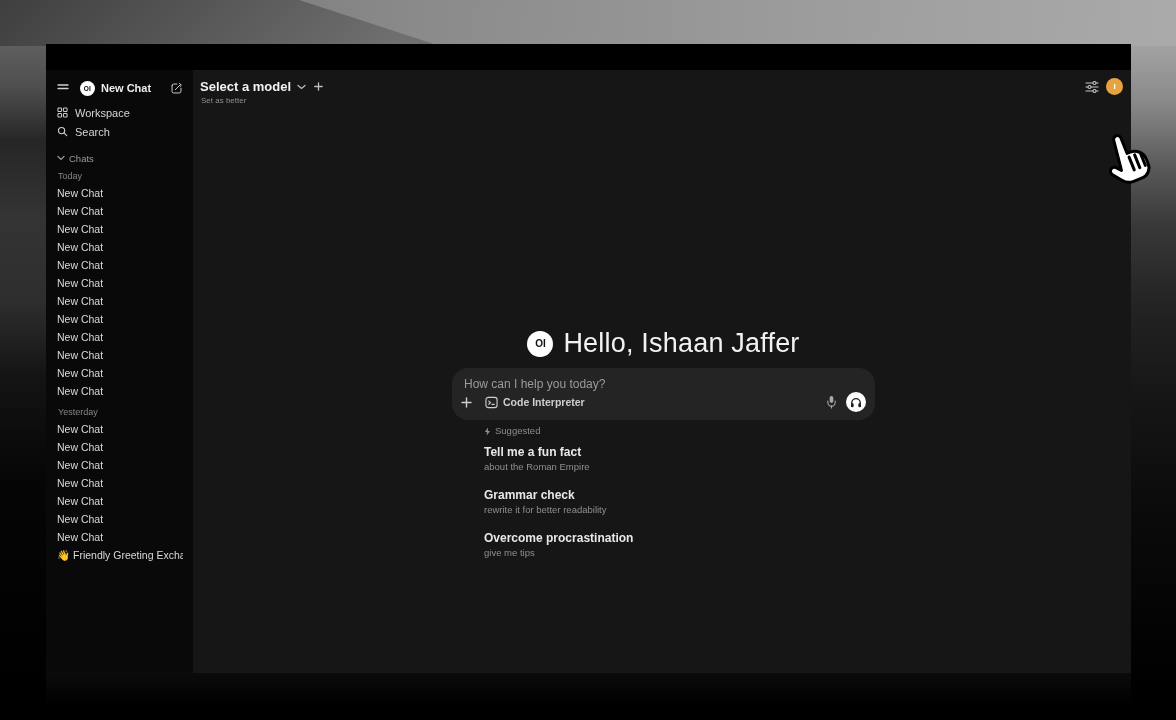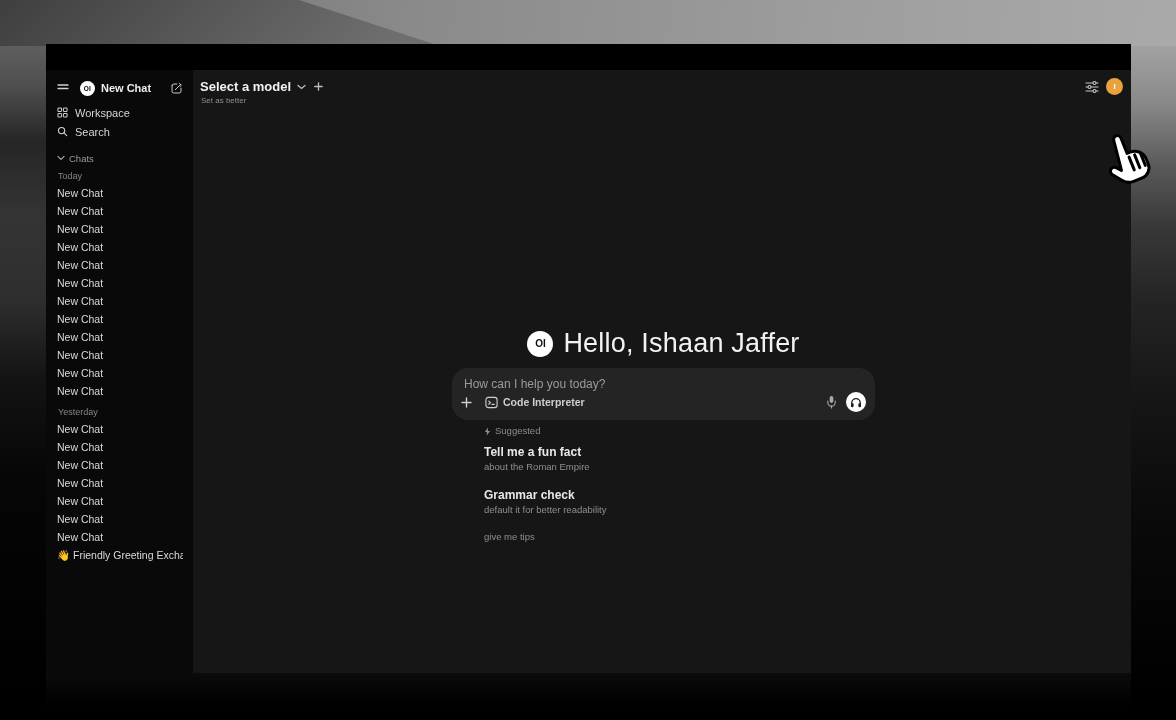--- a/index.html
+++ b/index.html
@@ -272,23 +272,24 @@
             </span>
             <span class="lbl">Suggested</span>
           </div>
           <div id="sug-list">
               <div class="sug-item">
                 <div class="t">Tell me a fun fact</div>
                 <div class="s">about the Roman Empire</div>
               </div>
               <div class="sug-item">
                 <div class="t">Grammar check</div>
-                <div class="s">default it for better readability</div>
+                <div class="s">rewrite it for better readability</div>
               </div>
               <div class="sug-item">
+                <div class="t">Overcome procrastination</div>
                 <div class="s">give me tips</div>
               </div>
             </div>
         </div>
       </div>
 
     </div>
   </div>
 
   <div class="cursor">

